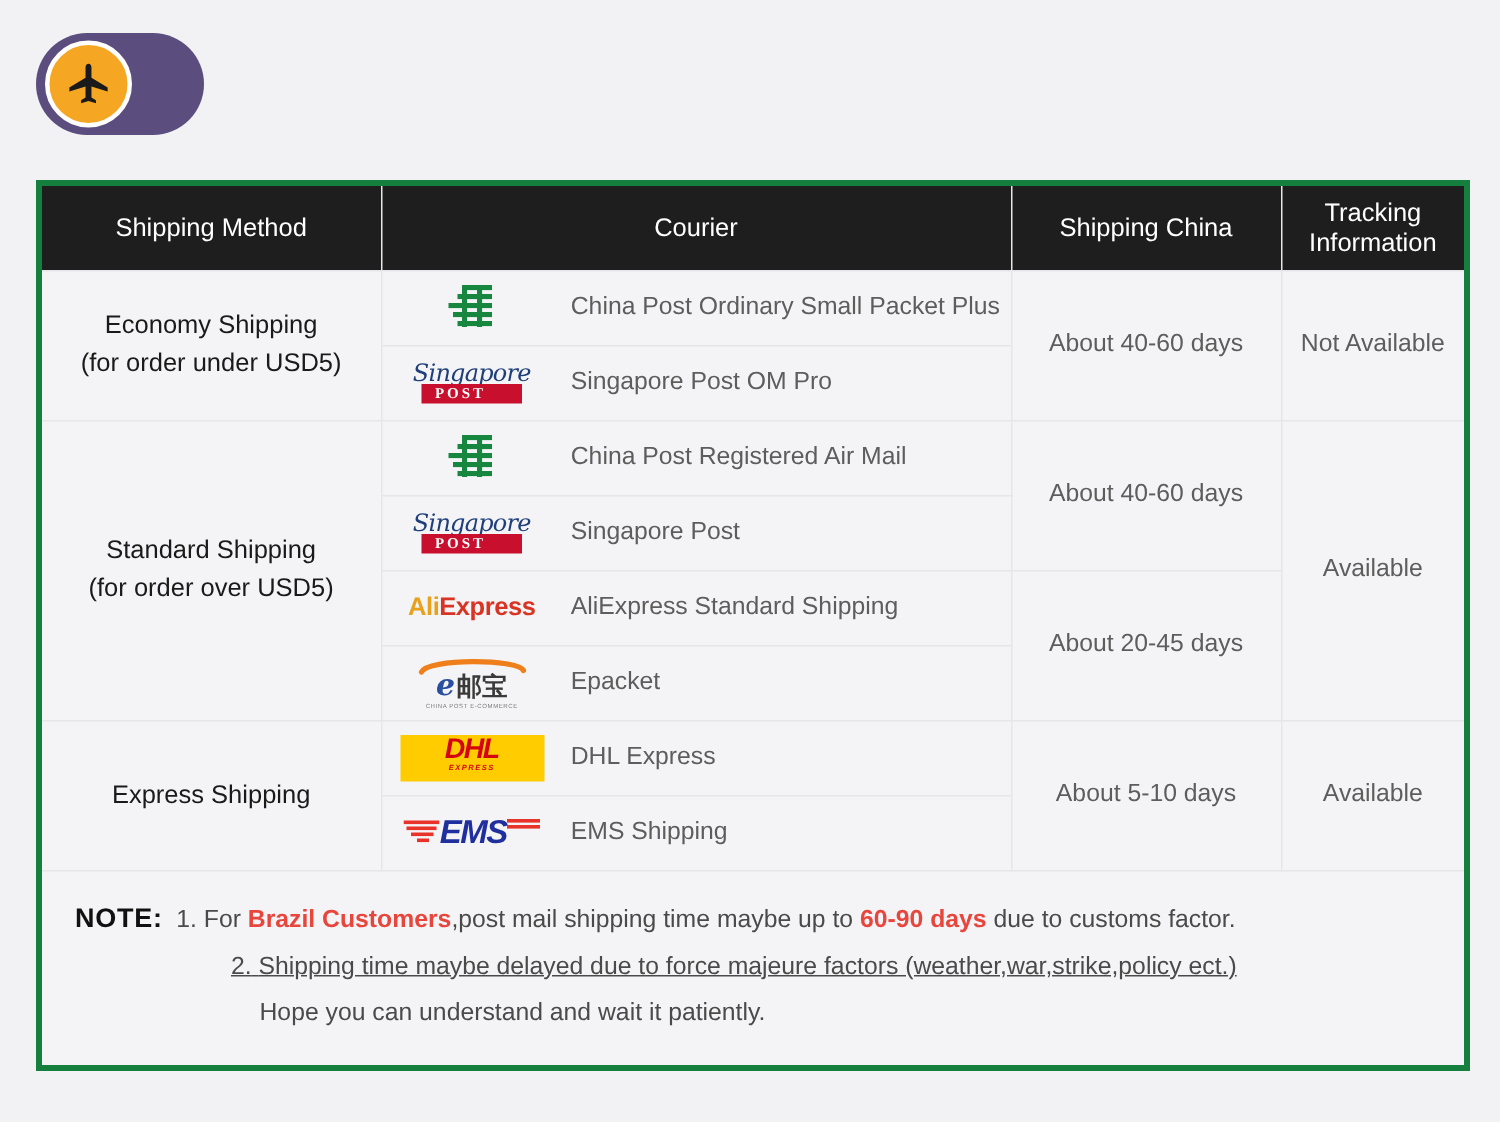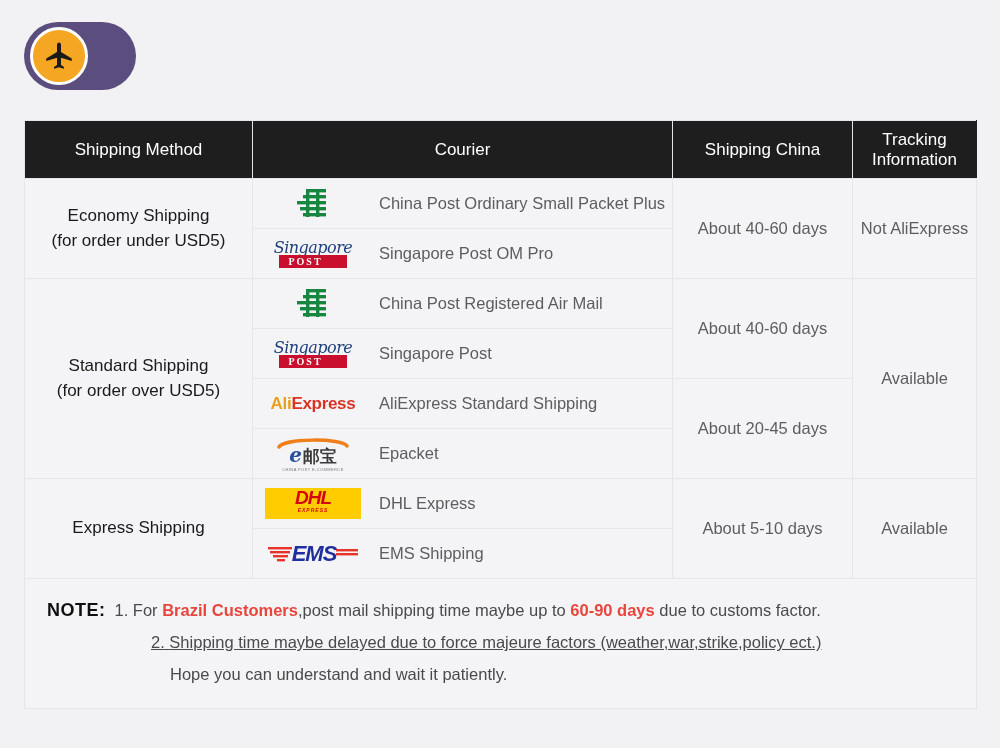--- a/index.html
+++ b/index.html
@@ -46,21 +46,21 @@
   }
 
   
   .ship-table {
     position: absolute;
     left: 24px;
     top: 120px;
     width: 952px;
     border-collapse: collapse;
     background: #f4f4f6;
-    border: 1px solid #15803d;
+    border: 4px solid #15803d;
     table-layout: fixed;
   }
   .ship-table td, .ship-table th {
     border: 1px solid #e6e6ea;
     background: #f4f4f6;
   }
 
   thead th {
     background: #1e1e1e !important;
     color: #ffffff;
@@ -208,21 +208,21 @@
   .dhl-sub {
     color: #d40511;
     font-size: 5px;
     font-style: italic;
     font-weight: bold;
     letter-spacing: 1px;
     line-height: 1;
     margin-top: 1px;
   }
 
-  .ems-logo { display: flex; align-items: center; }
+  .ems-logo { display: flex; align-items: flex-start; }
   .ems-text {
     color: #1f2f9e;
     font-size: 22px;
     font-weight: bold;
     font-style: italic;
     letter-spacing: -1px;
     line-height: 1;
   }
 </style>
 </head>
@@ -270,21 +270,21 @@
                 <rect x="10" y="26" width="23" height="3.4"></rect>
                 <rect x="13" y="2" width="3.4" height="28"></rect>
                 <rect x="23" y="2" width="3.4" height="28"></rect>
               </g>
             </svg>
           </span>
           <span class="courier-name">China Post Ordinary Small Packet Plus</span>
         </div>
       </td>
       <td class="time-cell" rowspan="2">About 40-60 days</td>
-      <td class="track-cell" rowspan="2">Not AliExpress</td>
+      <td class="track-cell" rowspan="2">Not Available</td>
     </tr>
     <tr>
       <td class="courier-cell">
         <div class="courier-inner">
           <span class="logo-box">
             <span class="sgp-logo">
               <span class="sgp-script">Singapore</span>
               <span class="sgp-post">POST</span>
             </span>
           </span>

